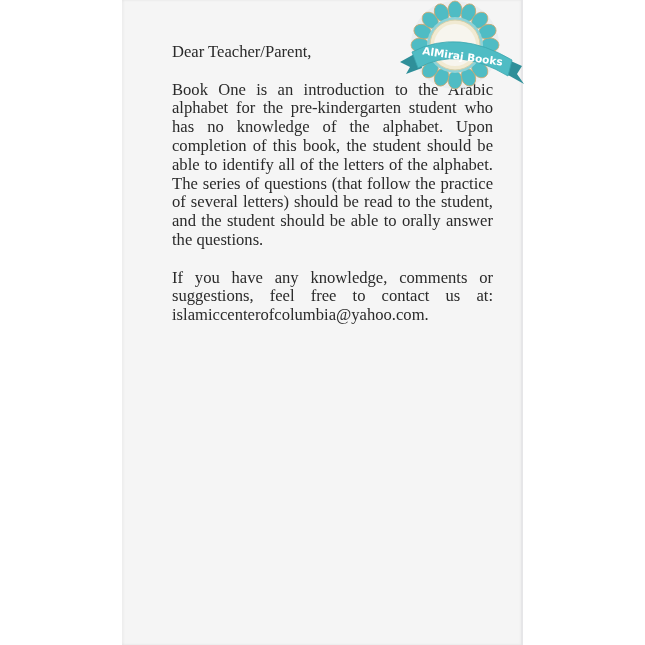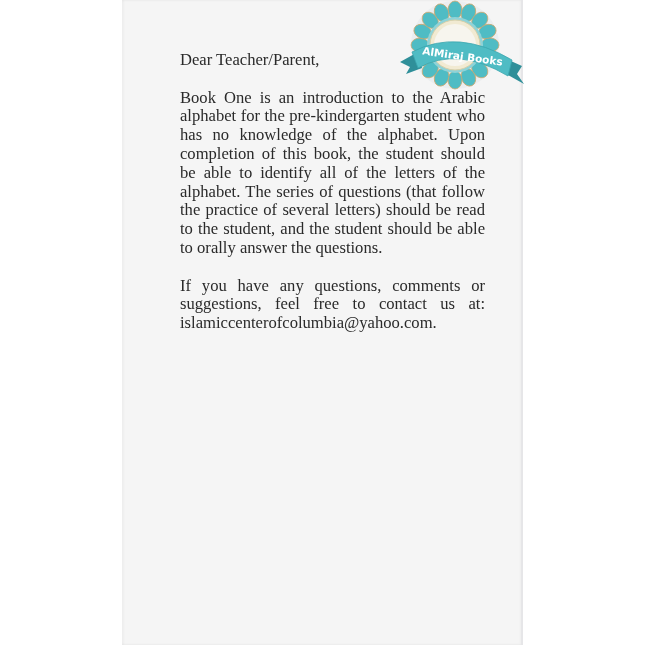--- a/index.html
+++ b/index.html
@@ -12,35 +12,35 @@
     background:#f5f5f5;
     box-shadow: inset -2px 0 3px rgba(0,0,0,0.06), inset 2px 0 2px rgba(0,0,0,0.03);
   }
   .page-edge {
     position:absolute; left:521px; top:0; width:2px; height:645px; background:#e6e6e8;
   }
   .text {
     position:absolute; left:172px; top:43px; width:321px;
     color:#2a2a2a; font-size:16.6px; line-height:18.8px;
   }
-  .text p { margin:8px; text-align:justify; text-align-last:left; }
+  .text p { margin:0; text-align:justify; text-align-last:left; }
   .greeting { margin-bottom:18.8px !important; }
   .para { margin-bottom:18.8px !important; }
   .logo { position:absolute; left:398px; top:0; width:128px; height:96px; }
 </style>
 </head>
 <body>
 
 <div class="page"></div>
 <div class="page-edge"></div>
 
 <div class="text">
   <p class="greeting">Dear Teacher/Parent,</p>
   <p class="para">Book One is an introduction to the Arabic alphabet for the pre-kindergarten student who has no knowledge of the alphabet.  Upon completion of this book, the student should be able to identify all of the letters of the alphabet. The series of questions (that follow the practice of several letters) should be read to the student, and the student should be able to orally answer the questions.</p>
-  <p class="para">If you have any questions, comments or suggestions, feel free to contact us at: islamiccenterofcolumbia@yahoo.com.</p>
+  <p class="para">If you have any knowledge, comments or suggestions, feel free to contact us at: islamiccenterofcolumbia@yahoo.com.</p>
 </div>
 
 <svg class="logo" viewBox="0 0 128 96" xmlns="http://www.w3.org/2000/svg">
   <circle cx="57" cy="45" r="44" fill="#e9ecee" opacity="0.85"></circle>
   <g fill="#4fbcc4" stroke="#c9a870" stroke-width="0.8">
     <g id="petals">
       <ellipse cx="57" cy="10" rx="7" ry="9"></ellipse>
       <ellipse cx="57" cy="10" rx="7" ry="9" transform="rotate(22.5 57 45)"></ellipse>
       <ellipse cx="57" cy="10" rx="7" ry="9" transform="rotate(45 57 45)"></ellipse>
       <ellipse cx="57" cy="10" rx="7" ry="9" transform="rotate(67.5 57 45)"></ellipse>

